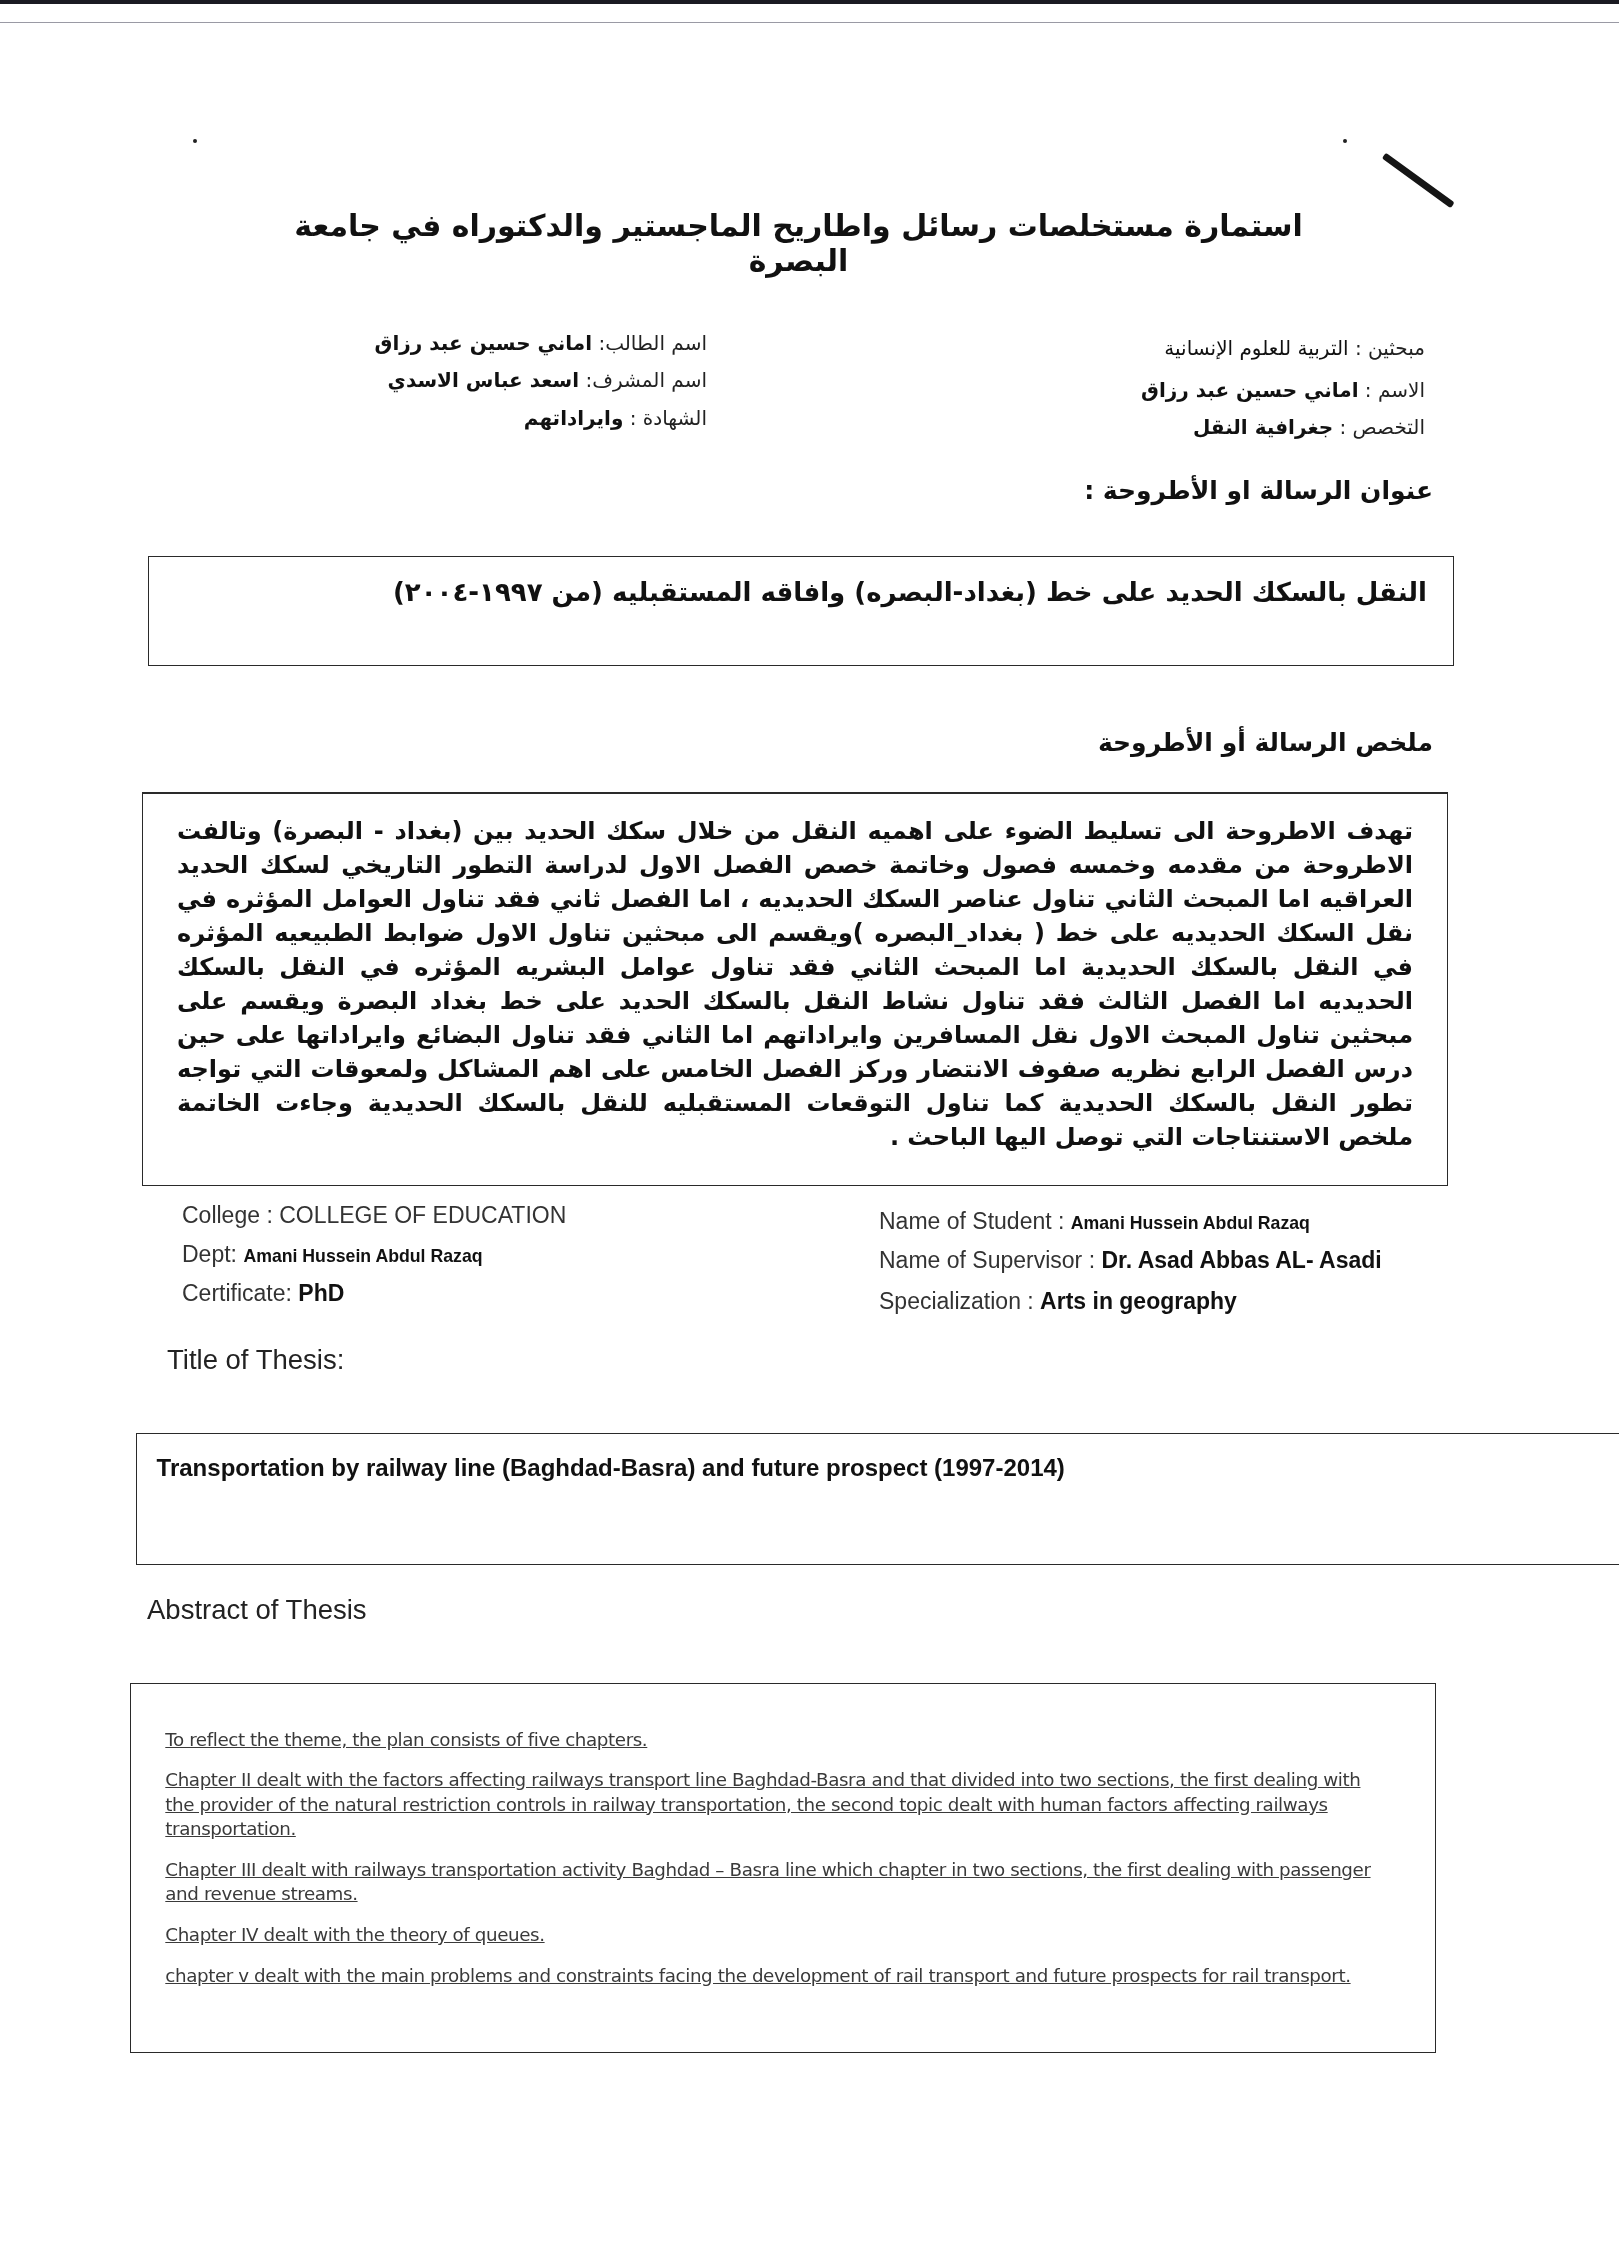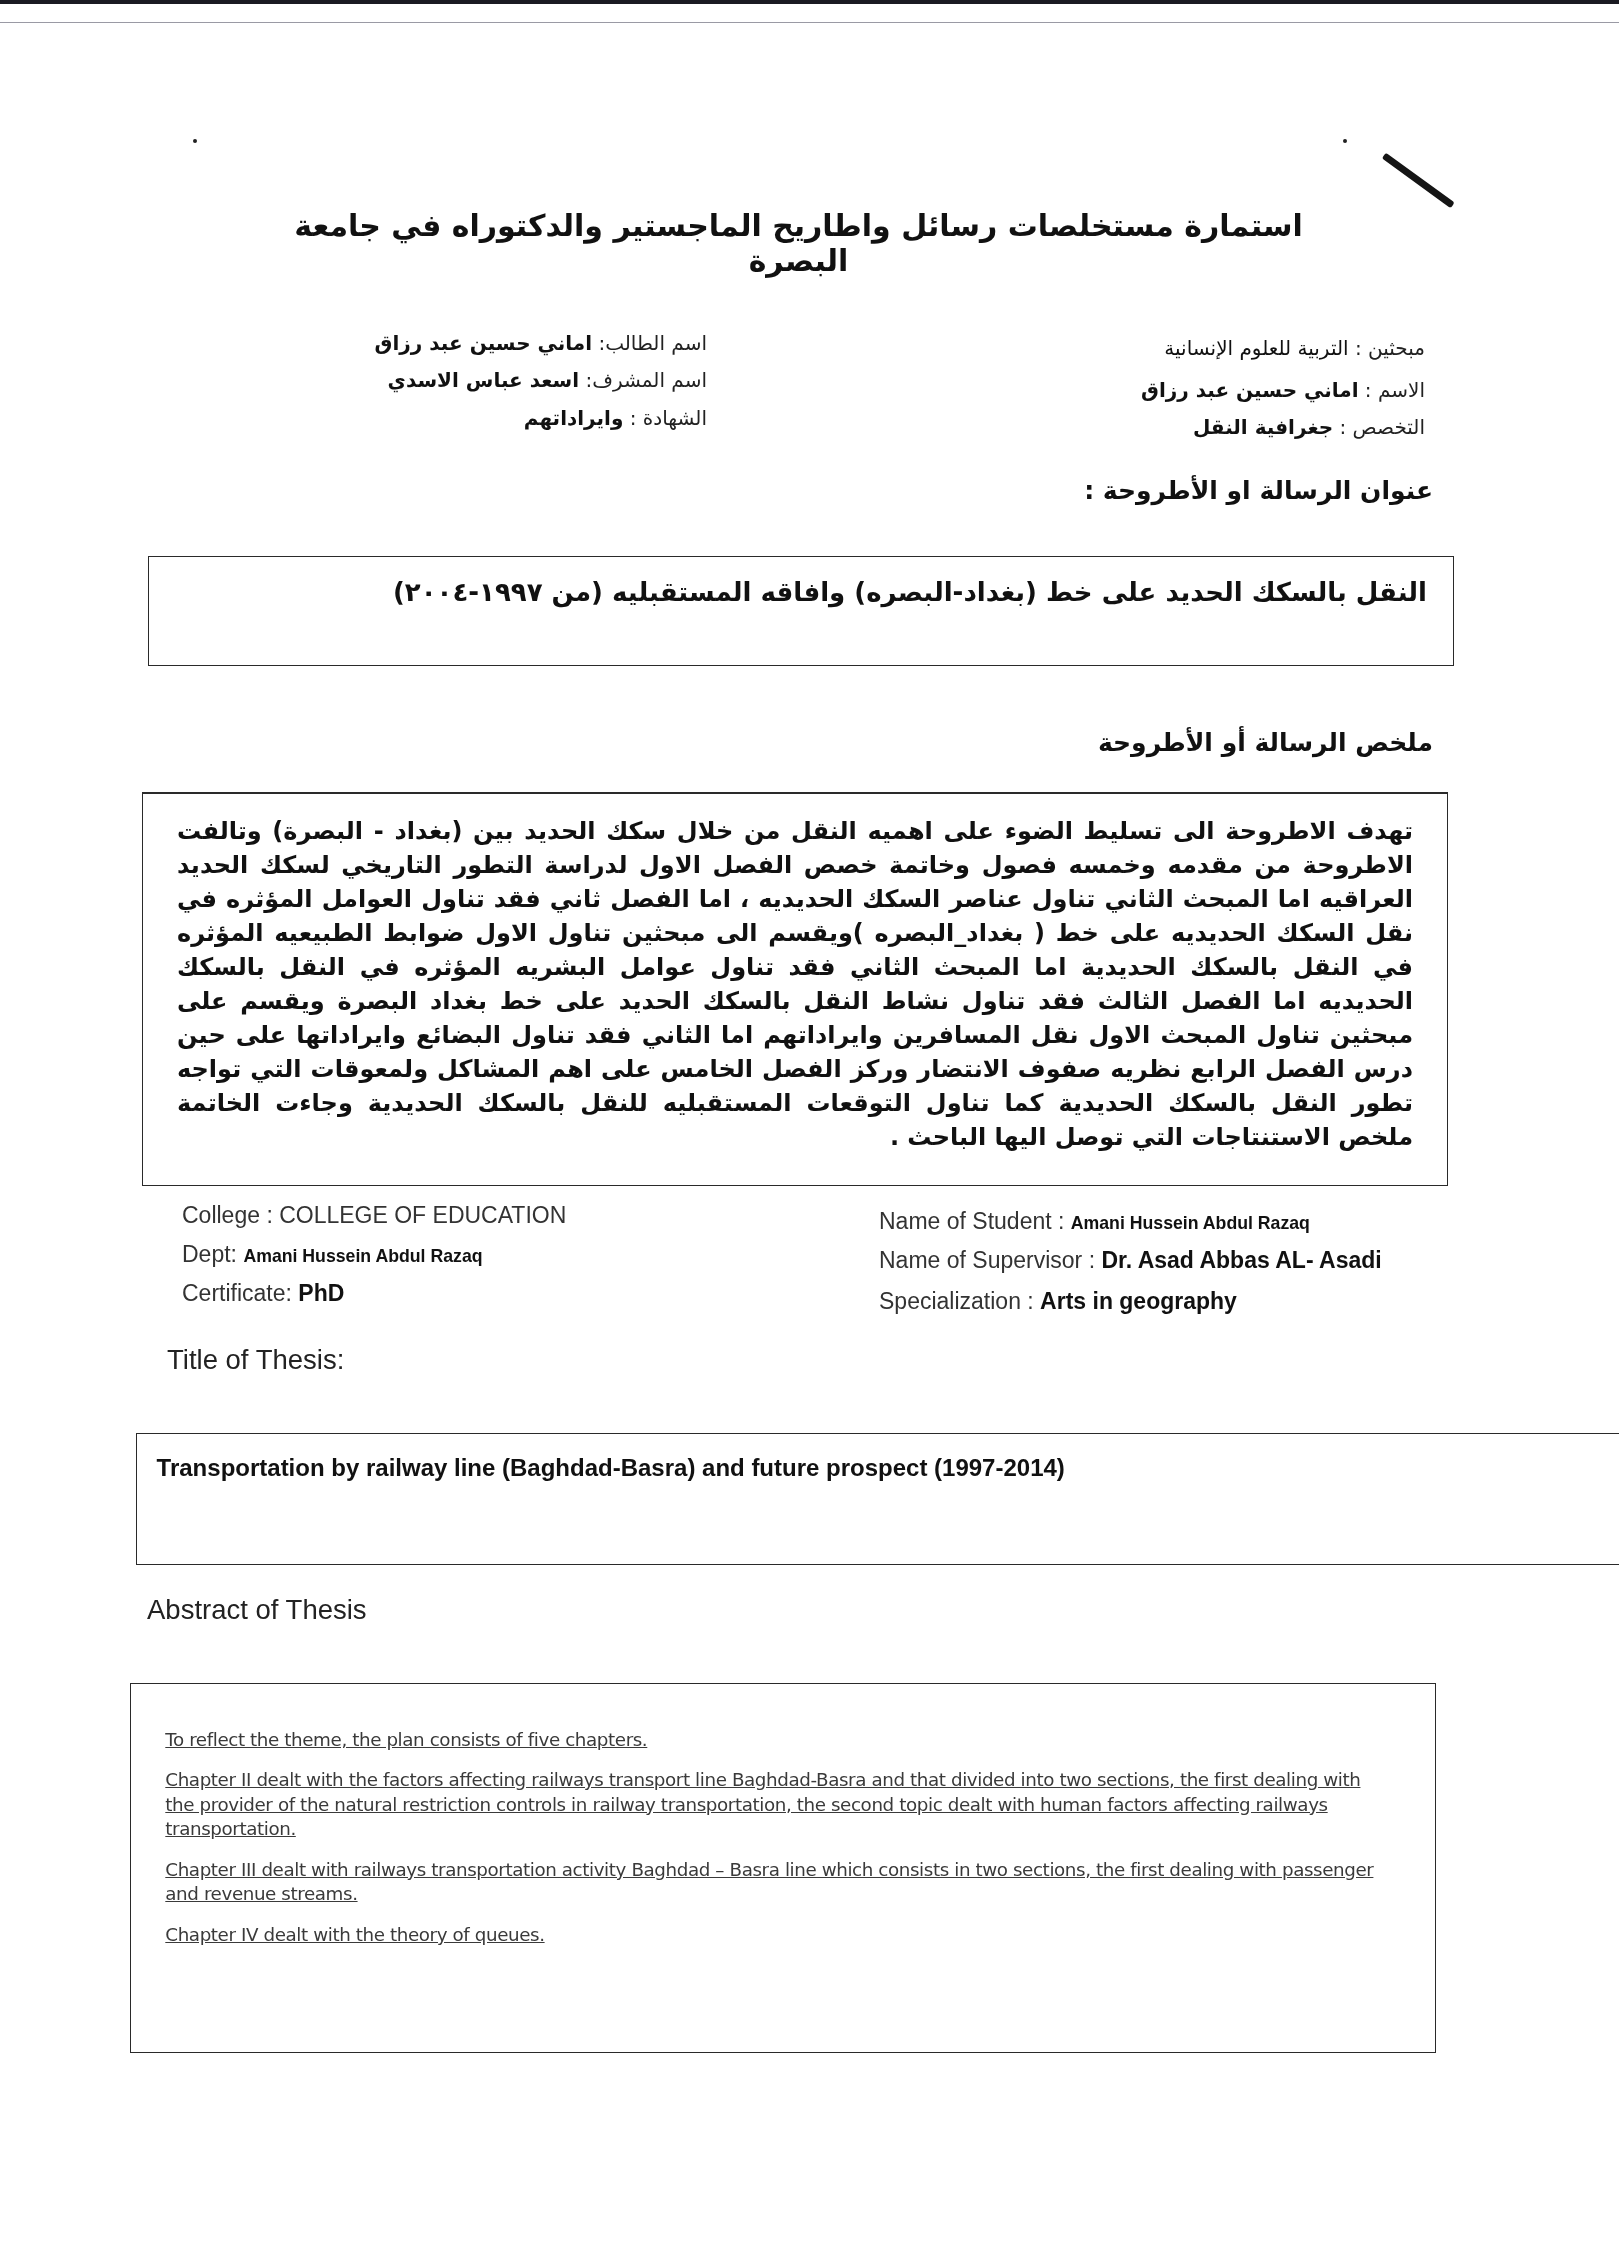--- a/index.html
+++ b/index.html
@@ -110,17 +110,18 @@
 <div class="abs en heading-en" style="left:167px; top:1344px;">Title of Thesis:</div>
 <div class="abs box title-box-en">
   <div class="en title-en-text">Transportation by railway line (Baghdad-Basra) and future prospect (1997-2014)</div>
 </div>
 
 <div class="abs en heading-en" style="left:147px; top:1594px;">Abstract of Thesis</div>
 <div class="abs box abstract-box-en">
   <div class="abstract-en-text">
     <p>To reflect the theme, the plan consists of five chapters.</p>
     <p>Chapter II dealt with the factors affecting railways transport line Baghdad-Basra and that divided into two sections, the first dealing with the provider of the natural restriction controls in railway transportation, the second topic dealt with human factors affecting railways transportation.</p>
-    <p>Chapter III dealt with railways transportation activity Baghdad – Basra line which consists in two sections, the first dealing with passenger and revenue streams.</p>
+    <p>Chapter III dealt with railways transportation activity Baghdad – Basra line which chapter in two sections, the first dealing with passenger and revenue streams.</p>
     <p>Chapter IV dealt with the theory of queues.</p>
+    <p style="margin-top:3.9px">chapter v dealt with the main problems and constraints facing the development of rail transport and future prospects for rail transport.</p>
   </div>
 </div>
 
 
 </body></html>

